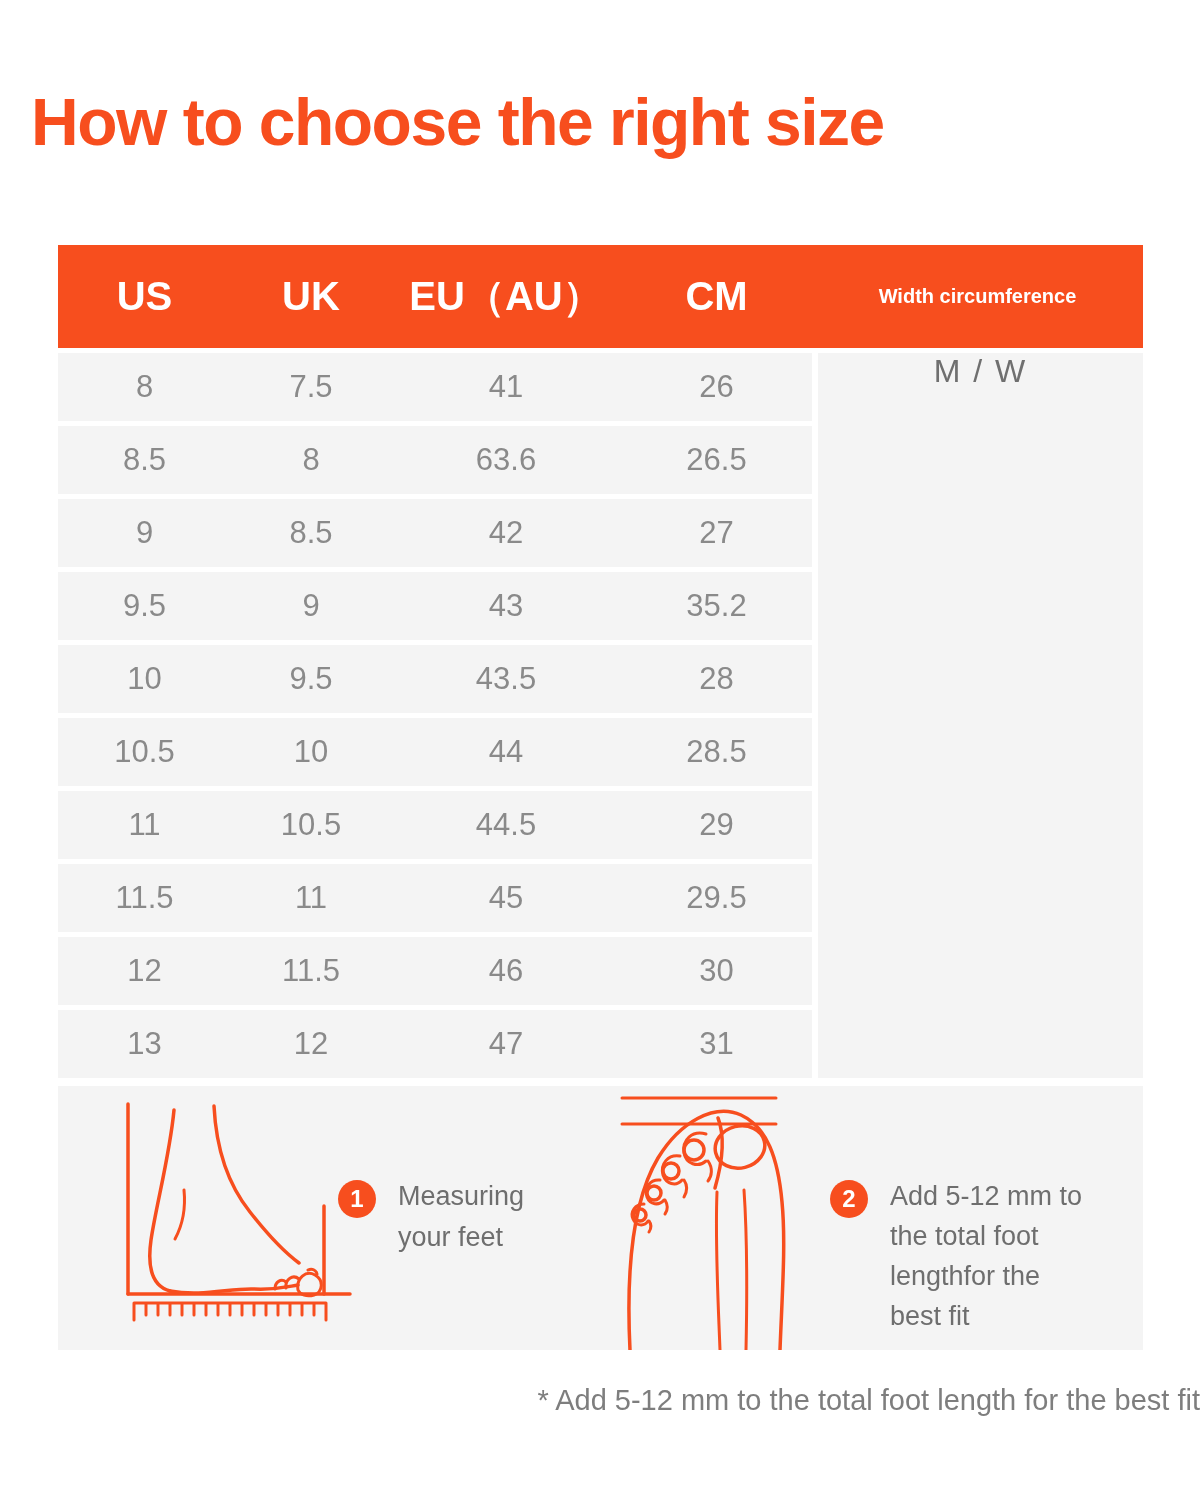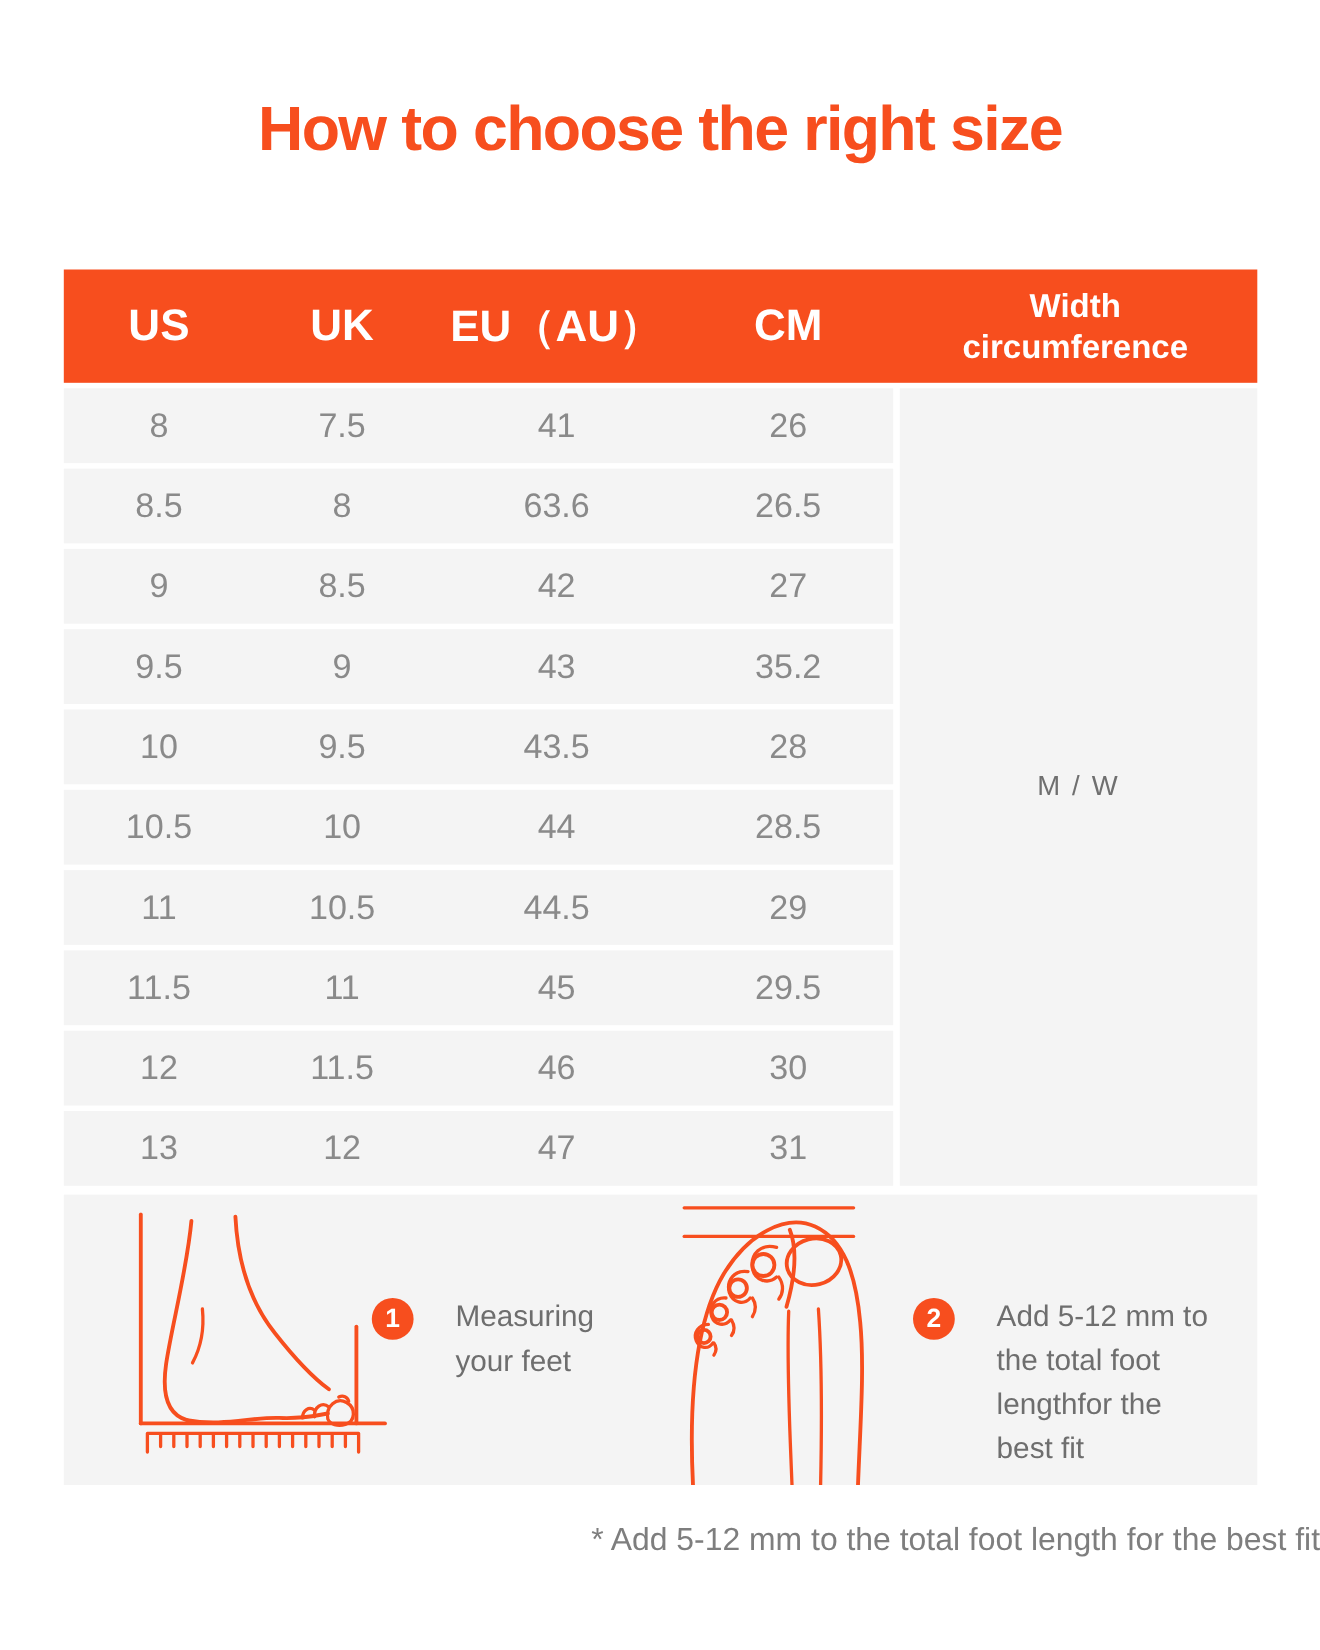--- a/index.html
+++ b/index.html
@@ -7,53 +7,53 @@
     --row:#F4F4F4;
     --cell:#8A8A8A;
     --step:#6E6E6E;
     --note:#7E7E7E;
   }
   *{box-sizing:border-box;}
   html,body{margin:0;padding:0;background:#ffffff;}
   body{width:1200px;height:1500px;font-family:"Liberation Sans","DejaVu Sans",sans-serif;}
   .page{position:relative;width:1200px;height:1500px;background:#ffffff;overflow:hidden;}
 
-  .title{position:absolute;top:84px;left:0;width:100%;margin:0;text-align:center;
-         font-size:57px;font-weight:bold;letter-spacing:-1.5px;color:var(--accent);}
+  .title{position:absolute;top:84px;left:0;width:100%;margin:0;
+         font-size:66px;font-weight:bold;letter-spacing:-1.5px;color:var(--accent);padding-left:31px;}
 
   .size-table{position:absolute;left:58px;top:245px;width:1085px;}
   .thead{display:flex;height:103px;background:var(--accent);align-items:center;color:#ffffff;font-weight:bold;}
   .th{text-align:center;font-size:40px;}
   .c1{width:173px;} .c2{width:160px;} .c3{width:230px;} .c4{width:191px;}
-  .th.c5{width:331px;font-size:30px;line-height:37px;display:flex;justify-content:center;}
+  .th.c5{width:331px;font-size:20px;line-height:37px;display:flex;justify-content:center;}
   .th.c5 span{display:block;max-width:230px;text-align:center;}
   .tbody{display:flex;margin-top:5px;}
   .rows{width:754px;}
   .row{display:flex;height:68px;margin-bottom:5px;background:var(--row);align-items:center;
        font-size:31px;color:var(--cell);}
   .row:last-child{margin-bottom:0;}
   .td{text-align:center;}
   .width-col{width:325px;margin-left:6px;height:725px;background:var(--row);
-             display:flex;align-items:center;justify-content:center;
-             font-size:25px;color:#6F6F6F;letter-spacing:2px;}
+             display:flex;align-items:flex-start;justify-content:center;
+             font-size:32px;color:#6F6F6F;letter-spacing:2px;}
 
   .band{position:absolute;left:58px;top:1086px;width:1085px;height:264px;background:var(--row);}
   .art{position:absolute;}
   .art path,.art circle,.art ellipse{stroke:var(--accent);fill:none;stroke-width:3.5;
        stroke-linecap:round;stroke-linejoin:round;}
   .art .thin{stroke-width:3;}
   .foot-side{left:60px;top:16px;}
   .foot-top{left:560px;top:2px;}
 
   .step{position:absolute;display:flex;align-items:flex-start;}
   .step1{left:280px;top:94px;}
   .step2{left:772px;top:94px;}
   .badge{flex:0 0 auto;width:38px;height:38px;border-radius:50%;background:var(--accent);
          color:#ffffff;font-size:24px;font-weight:bold;display:flex;align-items:center;justify-content:center;}
-  .step-text{margin-left:38px;font-size:27px;color:var(--step);line-height:41px;margin-top:-4px;}
+  .step-text{margin-left:22px;font-size:27px;color:var(--step);line-height:41px;margin-top:-4px;}
   .step2 .step-text{line-height:40px;}
 
   .footnote{position:absolute;top:1384px;left:0;width:100%;text-align:right;
             font-size:29px;color:var(--note);}
 </style>
 </head>
 <body>
 
 <div class="page">
 

